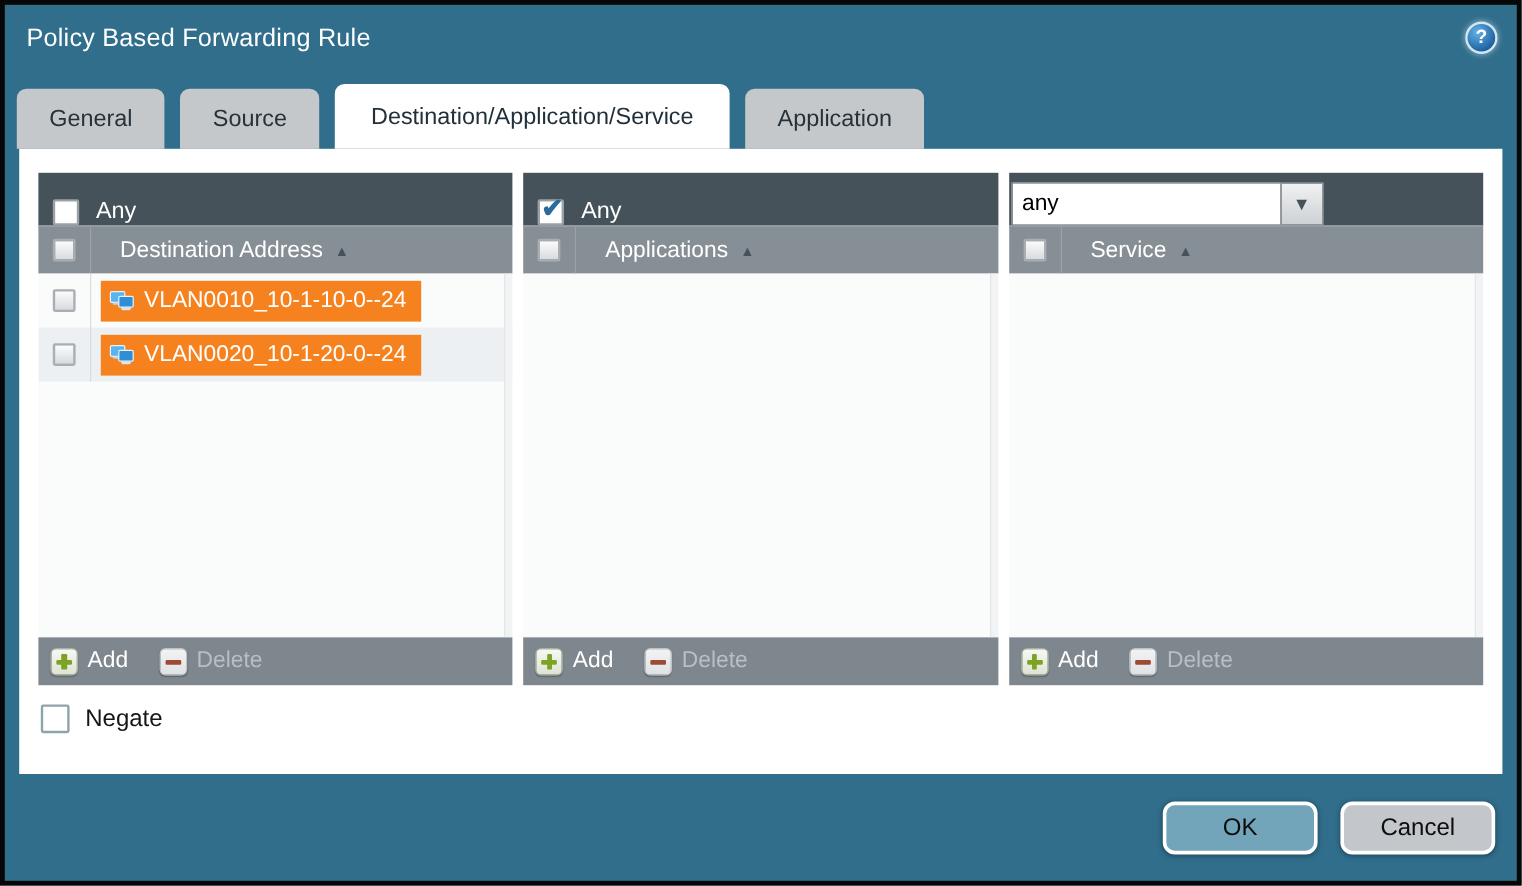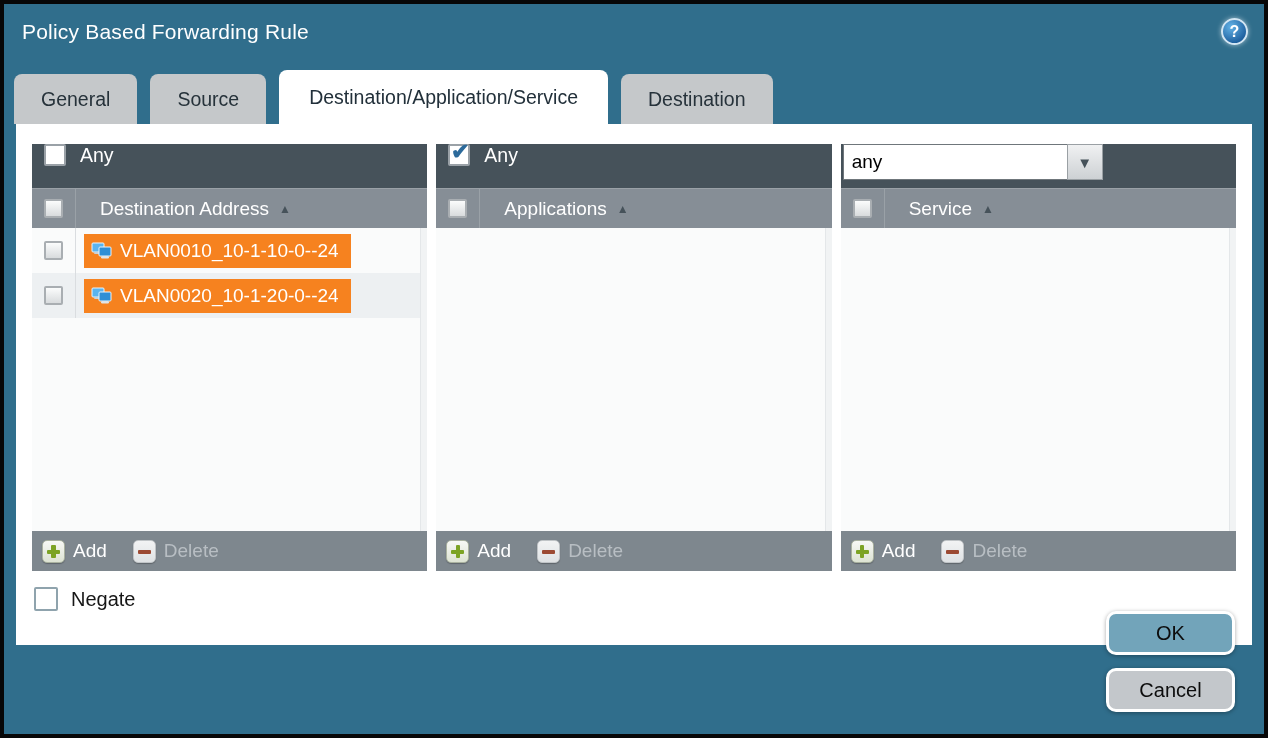--- a/index.html
+++ b/index.html
@@ -26,21 +26,21 @@
     color:#26323a;font-size:19.5px;cursor:pointer;white-space:nowrap;
   }
   .tab.active{height:54px;background:#fff;color:#22303a;padding:0 30px;}
   
   .content{
     margin:0 12px;background:#fff;height:521px;position:relative;
     padding:20px 16px 0 16px;
   }
   .cols{display:flex;gap:9px;}
   .col{flex:1;display:flex;flex-direction:column;height:427px;min-width:0;}
-  .col-topbar{height:44px;background:#46525A;display:flex;align-items:flex-start;padding-left:10px;flex:0 0 44px;}
+  .col-topbar{height:44px;background:#46525A;display:flex;align-items:flex-end;padding-left:10px;flex:0 0 44px;}
   .col-header{
     height:40px;background:#868E96;display:flex;align-items:center;flex:0 0 40px;
     color:#fff;font-size:19px;border-top:1px solid #9aa1a7;
   }
   .col-body{flex:1;background:#FAFBFB;position:relative;overflow:hidden;}
   .scrollstrip{position:absolute;top:0;right:0;bottom:0;width:7px;background:#f1f3f4;border-left:1px solid #e4e7e9;}
   .col-footer{height:40px;background:#7E878E;display:flex;align-items:center;padding-left:10px;gap:26px;flex:0 0 40px;}
   .check-cell{width:44px;height:100%;display:flex;align-items:center;justify-content:center;border-right:1px solid #9aa1a7;}
   .hdr-label{margin-left:24px;display:flex;align-items:center;gap:10px;}
   .sort-arrow{font-size:12px;color:#46525A;line-height:1;}
@@ -92,21 +92,21 @@
     width:36px;height:36px;border:1px solid #9aa0a4;
     background:linear-gradient(180deg,#f0f1f2,#cdd1d4);
     display:flex;align-items:center;justify-content:center;cursor:pointer;
   }
   .dd-arrow{color:#46525A;font-size:15px;line-height:1;}
   
   .negate-row{margin-top:16px;display:flex;align-items:center;gap:13px;padding-left:2px;}
   .cb-negate{width:24px;height:24px;background:#fff;border:2px solid #8fa3ad;border-radius:2px;}
   .negate-label{font-size:20px;color:#161616;}
   
-  .btn-row{position:absolute;right:29px;bottom:22px;display:flex;gap:13px;flex-direction:column;}
+  .btn-row{position:absolute;right:18px;bottom:22px;display:flex;gap:19px;}
   .btn{
     height:44px;width:129px;border-radius:10px;border:3px solid #fff;
     display:flex;align-items:center;justify-content:center;
     font-size:20px;color:#0d0d0d;cursor:pointer;box-shadow:0 1px 4px rgba(0,0,0,.35);
   }
   .btn-ok{background:#72A4BA;}
   .btn-cancel{background:#C3C7CB;}
 </style>
 </head>
 <body>
@@ -115,21 +115,21 @@
 
   <div class="titlebar">
     <div class="title">Policy Based Forwarding Rule</div>
     <div class="help">?</div>
   </div>
 
   <div class="tabs">
     <div class="tab">General</div>
     <div class="tab">Source</div>
     <div class="tab active">Destination/Application/Service</div>
-    <div class="tab">Destination</div>
+    <div class="tab">Application</div>
   </div>
 
   <div class="content">
     <div class="cols">
 
       <div class="col">
         <div class="col-topbar">
           <div class="cb cb-any"></div>
           <span class="any-label">Any</span>
         </div>

